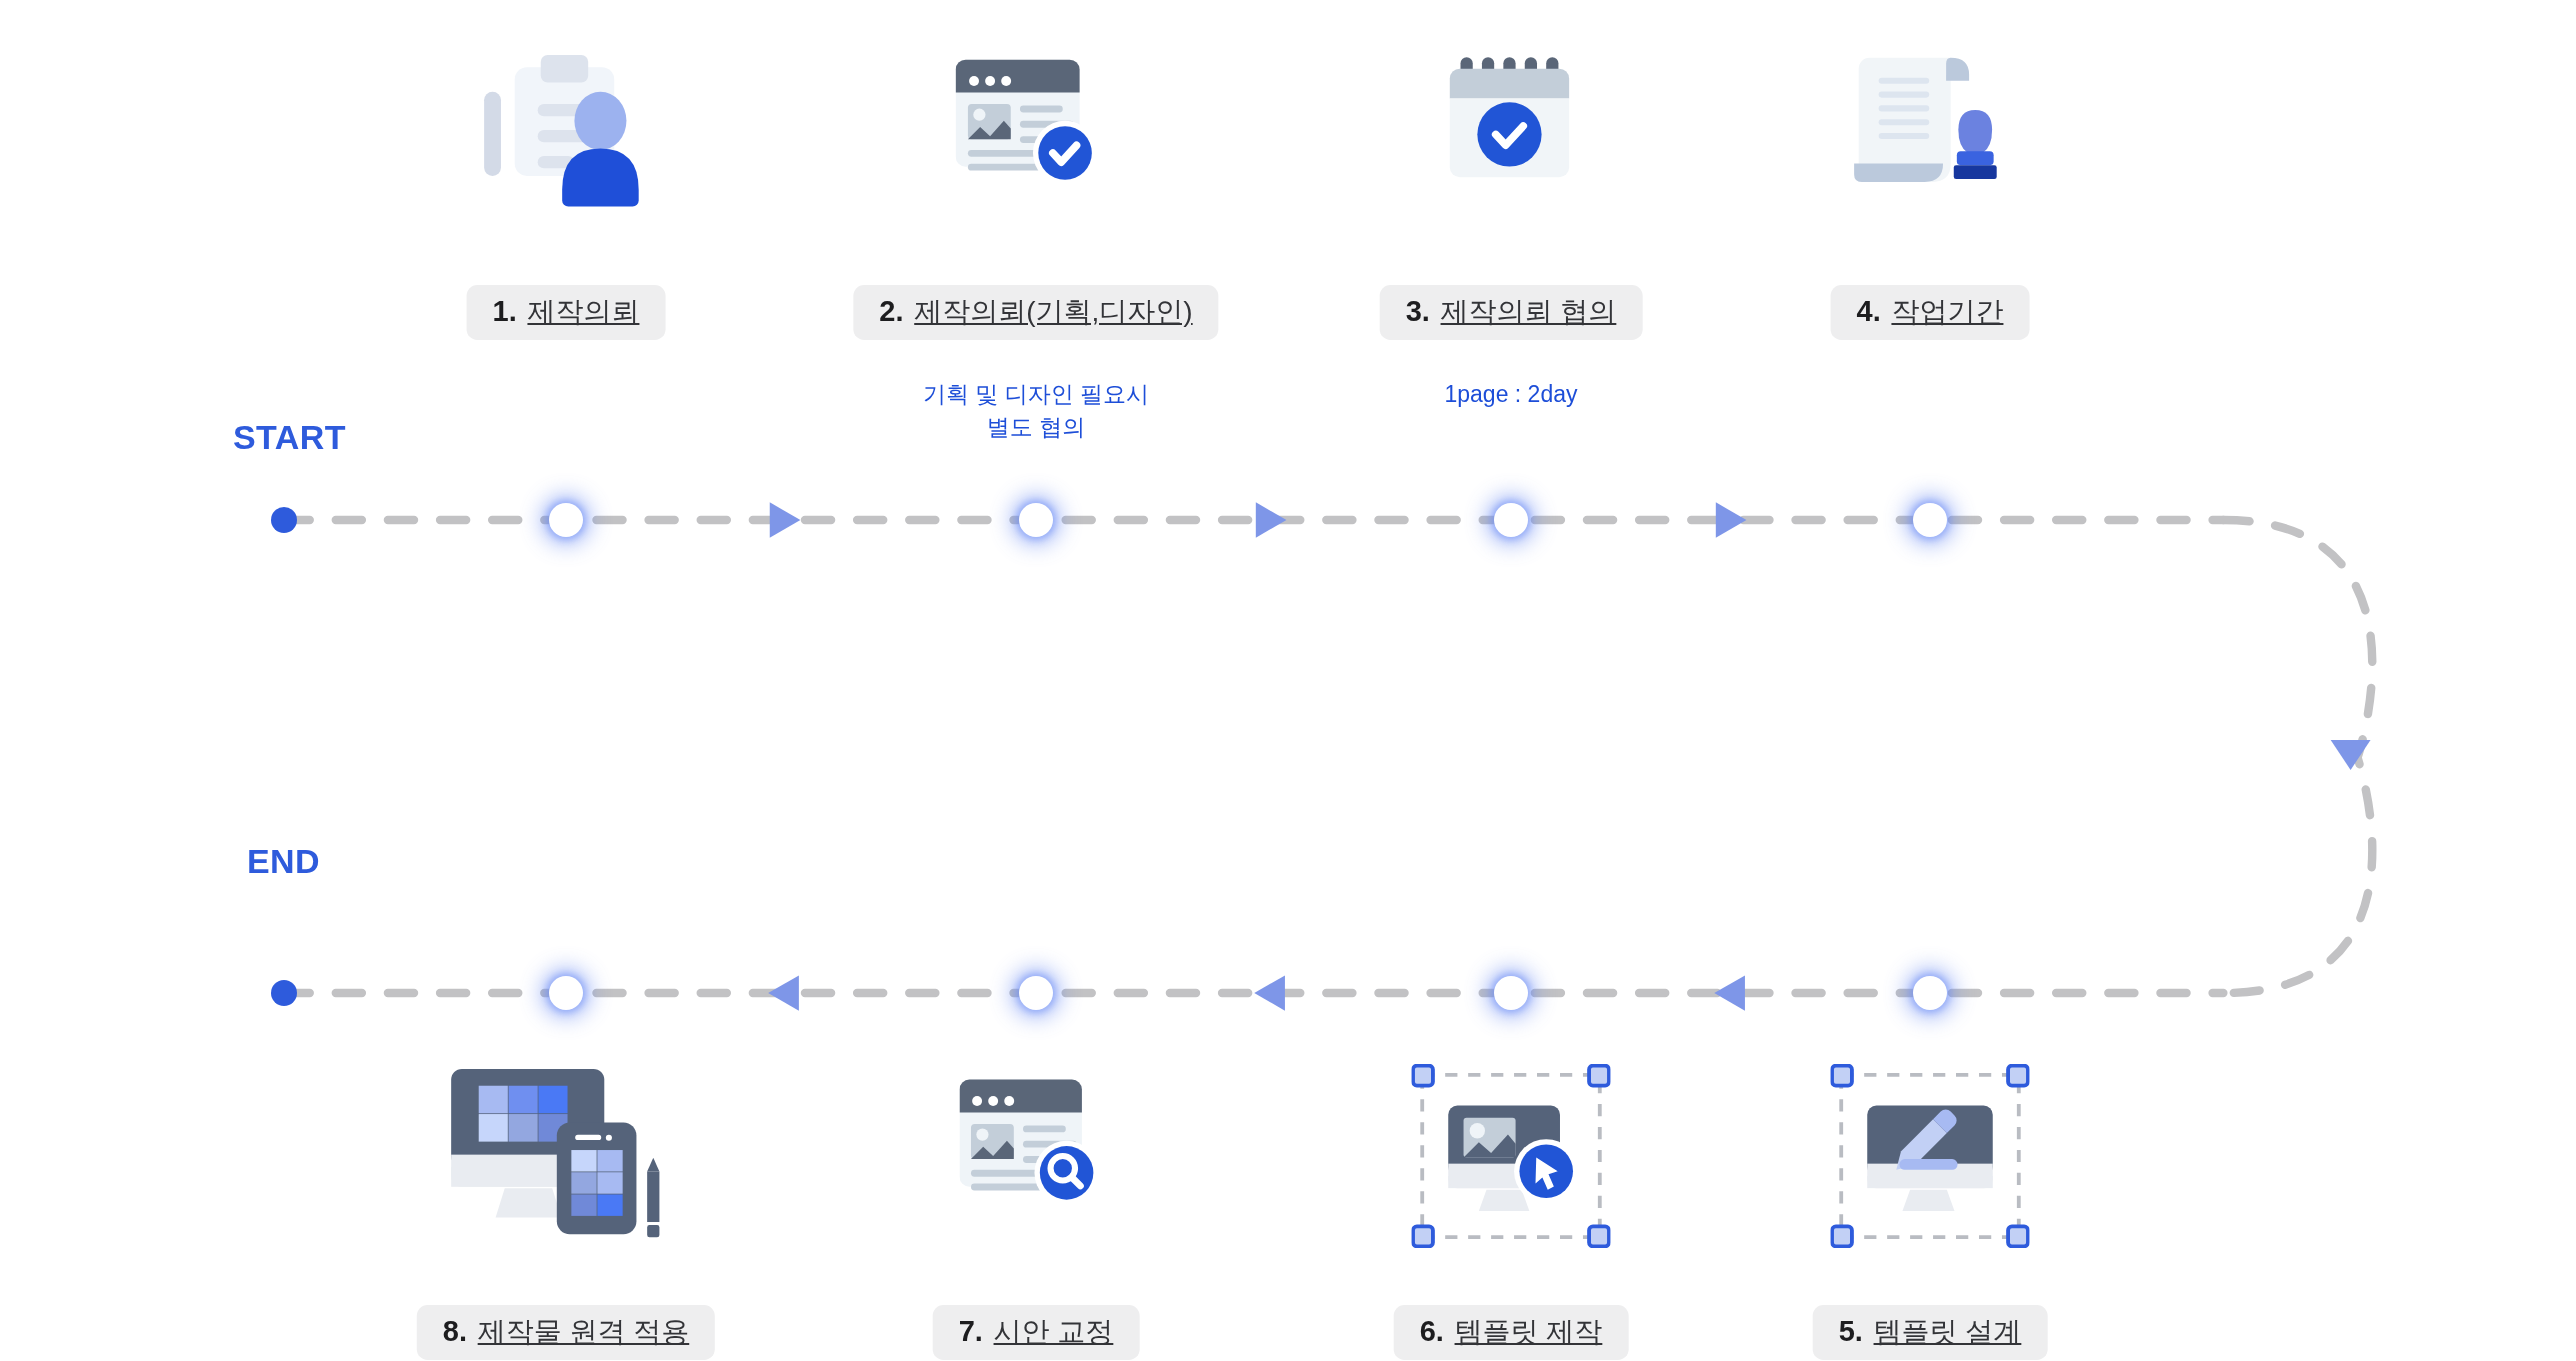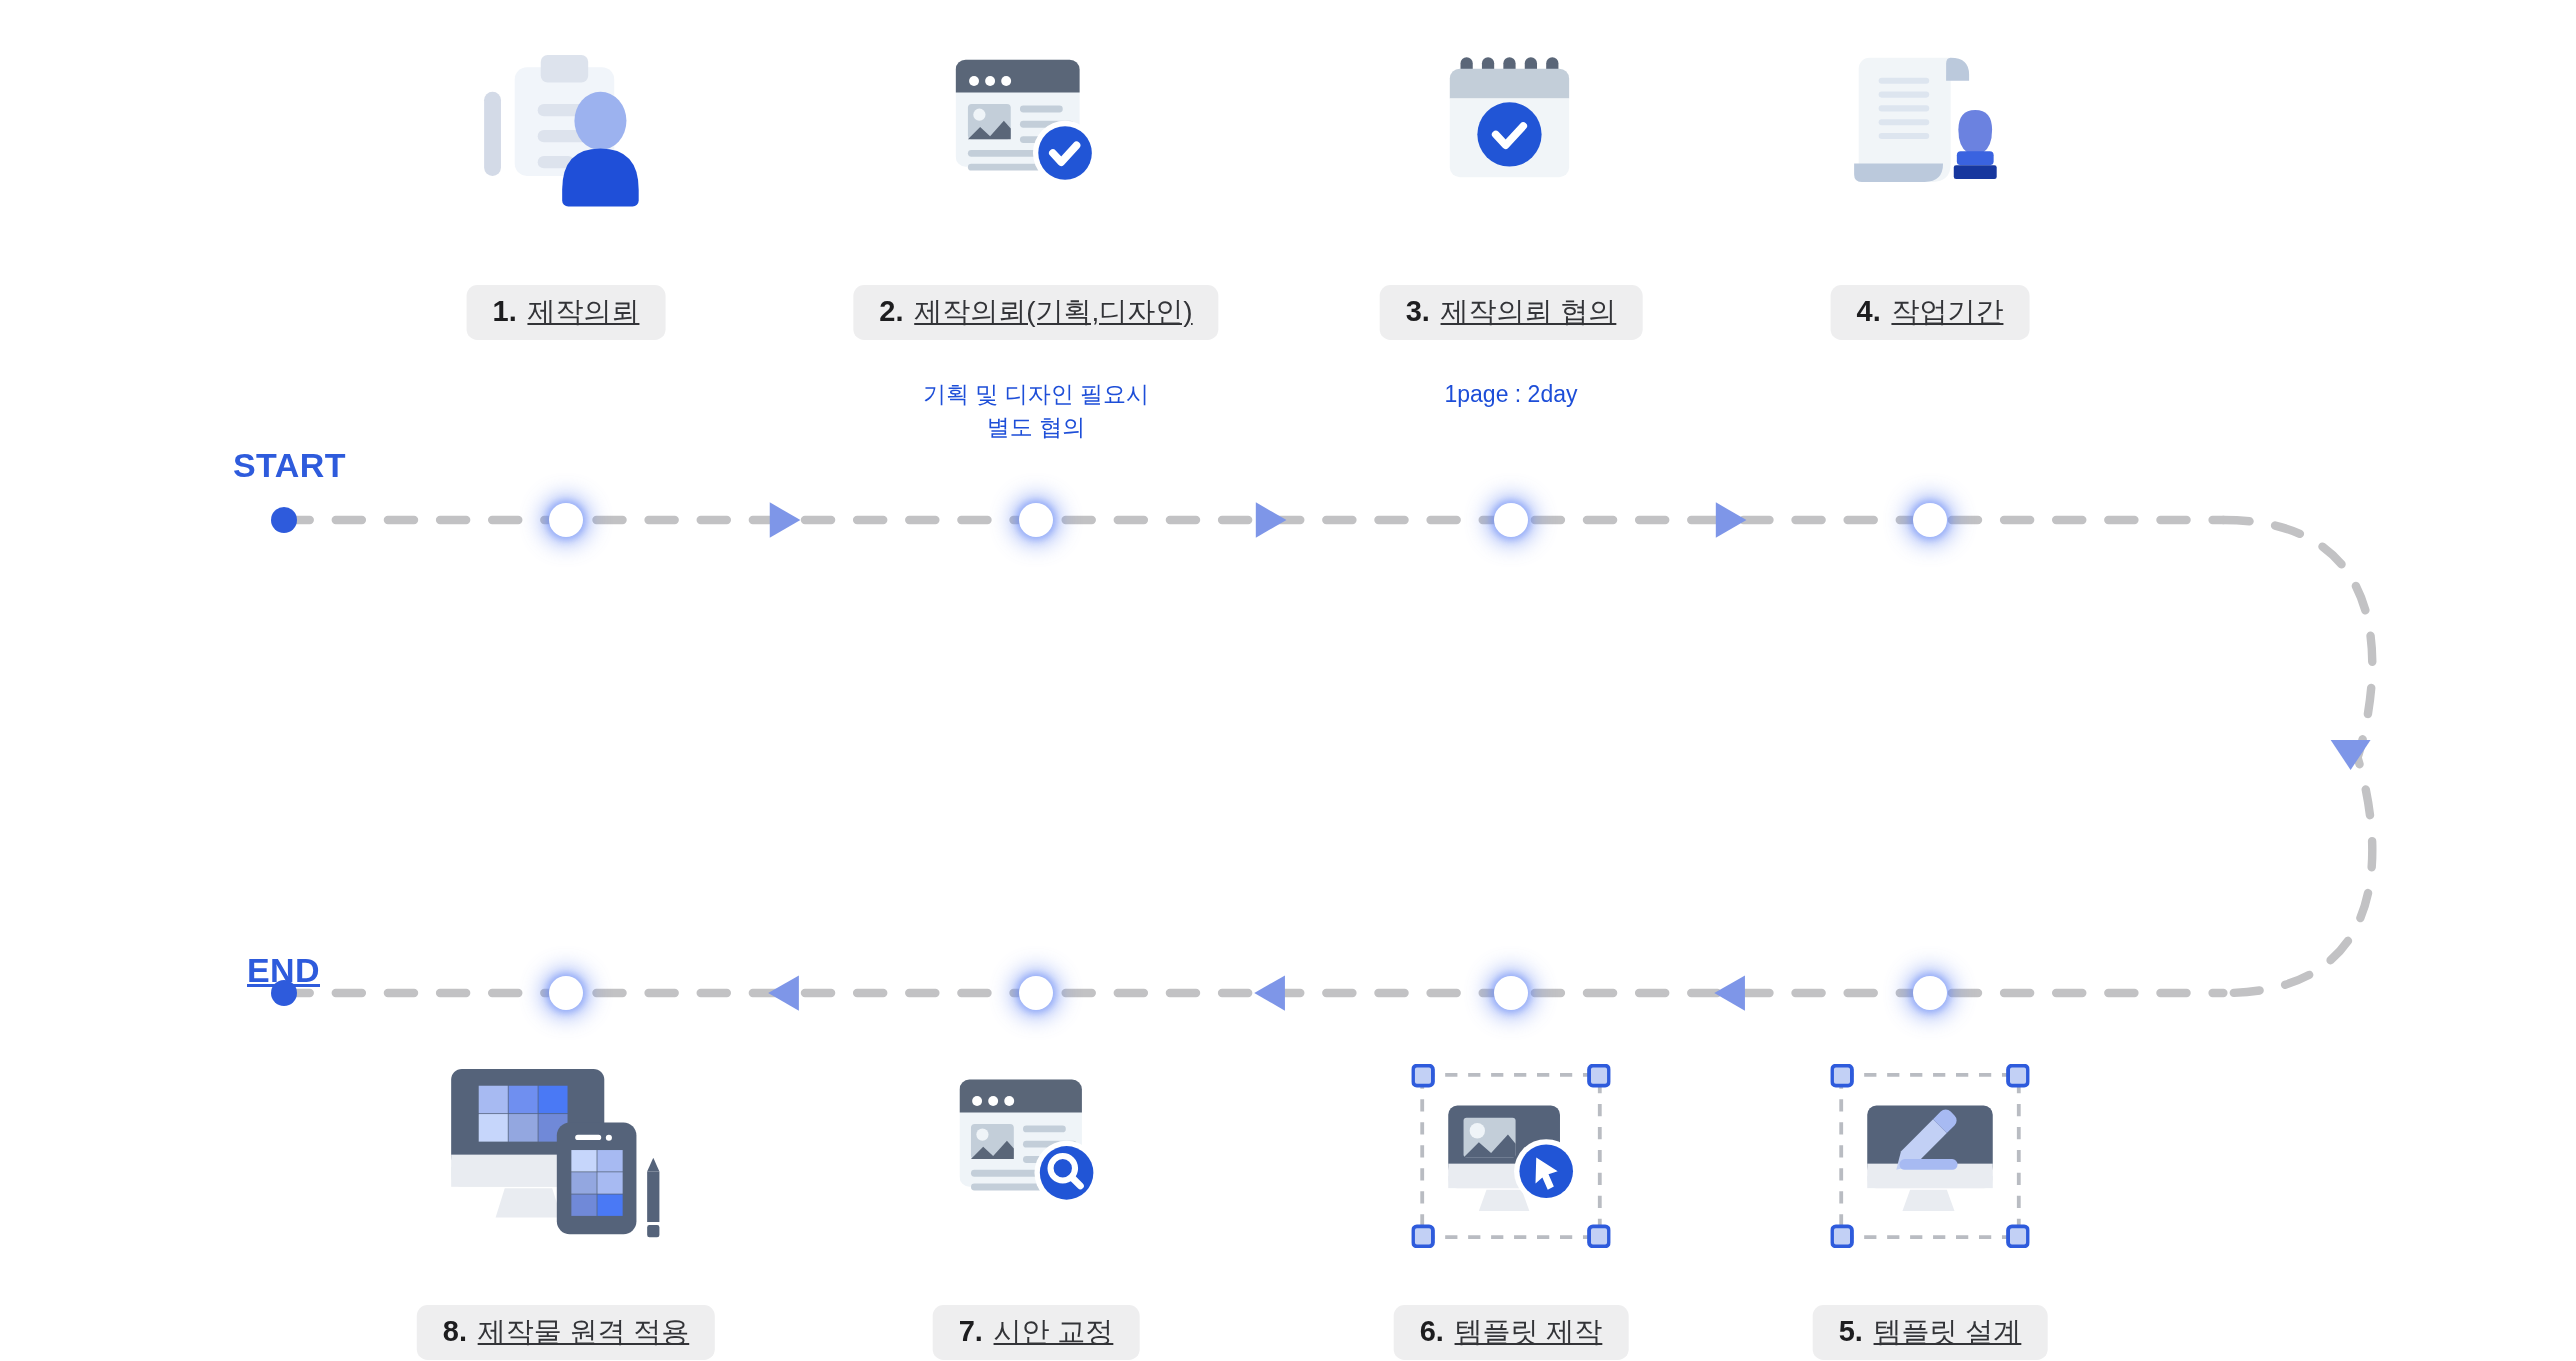--- a/index.html
+++ b/index.html
@@ -20,21 +20,21 @@
     background: #ffffff; transform: translate(-50%, -50%);
     box-shadow: 0 0 20px 9.2px rgba(84,121,240,0.42), 0 0 7.7px 3.1px rgba(120,150,250,0.55);
   }
   .node.start-dot, .node.end-dot {
     background: #2e5bdc; box-shadow: none; width: 26px; height: 26px;
   }
 
   
   .edge-label {
     position: absolute; color: #2e5bdc; font-weight: bold;
-    font-size: 34px; letter-spacing: 0.4px; white-space: nowrap; margin-top: 28px;
+    font-size: 34px; letter-spacing: 0.4px; white-space: nowrap;
   }
 
   
   .pill {
     position: absolute; transform: translateX(-50%);
     background: #eeeeef; border-radius: 10.7px;
     padding: 12.3px 26px 14px 26px;
     display: flex; align-items: baseline; gap: 10.7px;
     white-space: nowrap; line-height: 1;
   }
@@ -81,21 +81,21 @@
   <div class="node" style="left:1511px; top:520px;"></div>
   <div class="node" style="left:1930px; top:520px;"></div>
 
   <div class="node end-dot" style="left:284px;  top:993px;"></div>
   <div class="node" style="left:566px;  top:993px;"></div>
   <div class="node" style="left:1036px; top:993px;"></div>
   <div class="node" style="left:1511px; top:993px;"></div>
   <div class="node" style="left:1930px; top:993px;"></div>
 
   <div class="edge-label" style="left:233px; top:418px;">START</div>
-  <div class="edge-label" style="left:247px; top:923px;text-decoration:underline;">END</div>
+  <div class="edge-label" style="left:247px; top:842px;">END</div>
 
   <div class="icon-box" style="left:566px; top:44px;">
     <svg width="176" height="169" viewBox="0 0 230 220">
       <rect x="8" y="62" width="22" height="110" rx="11" fill="#d3dae7"></rect>
       <path d="M8 73 q11 -14 22 0 z" fill="#d3dae7"></path>
       <rect x="48" y="30" width="130" height="142" rx="16" fill="#f1f5fa"></rect>
       <rect x="82" y="14" width="62" height="36" rx="9" fill="#dde3ed"></rect>
       <rect x="78" y="78" width="86" height="16" rx="8" fill="#dde3ed"></rect>
       <rect x="78" y="112" width="86" height="16" rx="8" fill="#dde3ed"></rect>
       <rect x="78" y="146" width="48" height="16" rx="8" fill="#dde3ed"></rect>

